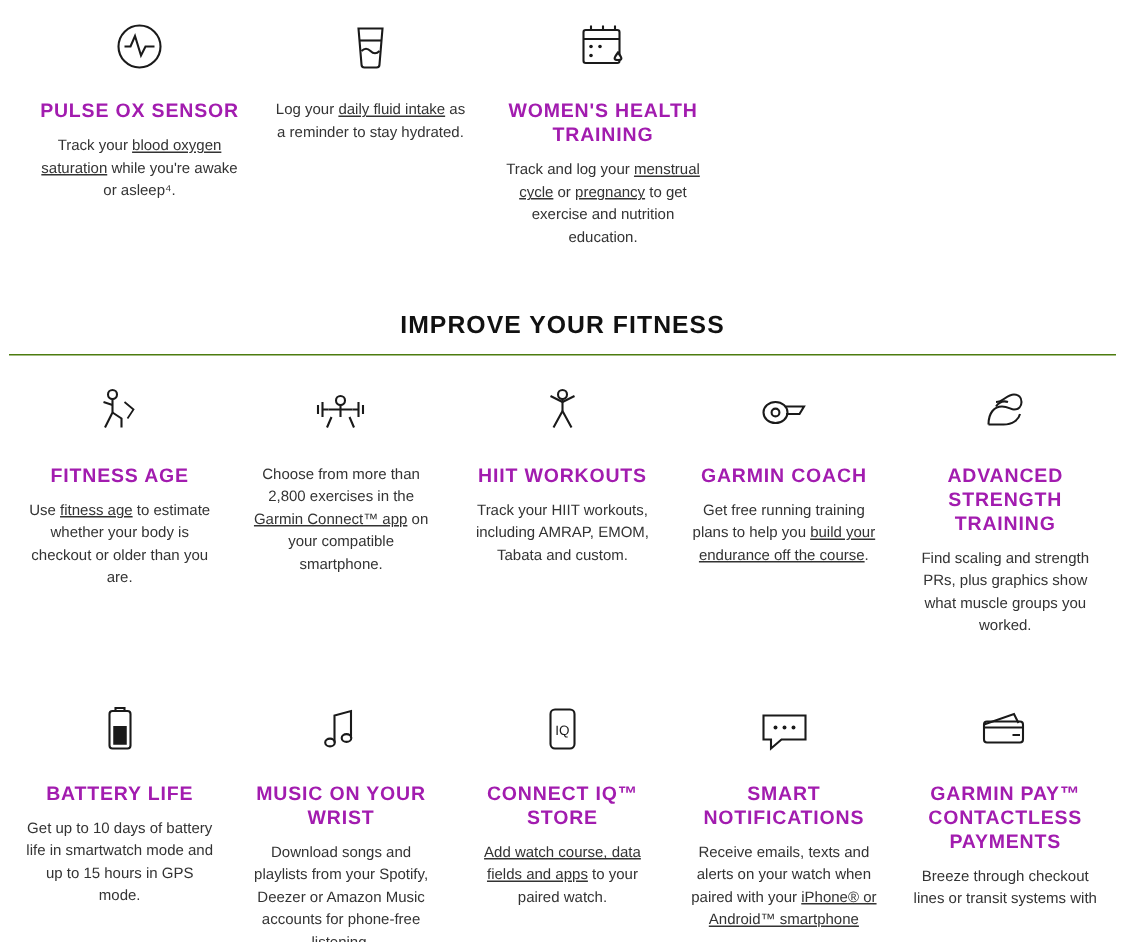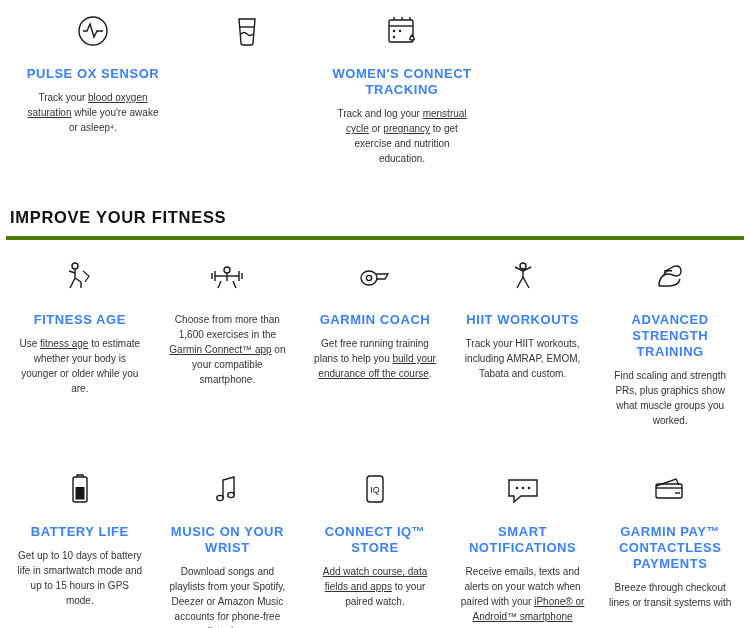--- a/index.html
+++ b/index.html
@@ -25,22 +25,23 @@
   .section {
     padding: 0 6px;
     box-sizing: border-box;
   }
   .section-title {
     font-size: 16.5px;
     font-weight: bold;
     letter-spacing: 0.7px;
     color: #111111;
     padding: 0 4px 9px 4px;
-    border-bottom: 4px solid #4d7c0f;
+    border-bottom: 1px solid #4d7c0f;
     margin: 0 0 6px 0;
+    text-align: center;
   }
 
   
   .grid {
     display: flex;
     flex-wrap: nowrap;
     align-items: flex-start;
     justify-content: flex-start;
   }
   .feature {
@@ -56,21 +57,21 @@
     display: flex;
     align-items: flex-start;
     justify-content: center;
     margin-bottom: 10px;
   }
   .feature-title {
     font-size: 13px;
     font-weight: bold;
     letter-spacing: 0.55px;
     line-height: 16px;
-    color: #3b82f6;
+    color: #a21caf;
     margin: 0 0 8px 0;
   }
   .feature-desc {
     font-size: 10px;
     line-height: 15px;
     color: #333333;
     margin: 0;
   }
   .feature-desc a,
   .lnk {
@@ -113,35 +114,36 @@
       </div>
 
       <div class="feature">
         <div class="icon-wrap">
           <svg width="42" height="42" viewBox="0 0 42 42" fill="none" stroke="#1a1a1a" stroke-width="1.4">
             <path d="M13 9 h16 l-2 24 a2 2 0 0 1 -2 2 h-8 a2 2 0 0 1 -2 -2 z"></path>
             <path d="M13.6 17 h14.8"></path>
             <path d="M15 24 q3 -3 6 0 t6 0"></path>
           </svg>
         </div>
+        <div class="feature-desc"><span>Log your </span><a class="lnk" href="#">daily fluid intake</a><span> as a reminder to stay hydrated.</span></div>
       </div>
 
       <div class="feature">
         <div class="icon-wrap">
           <svg width="42" height="42" viewBox="0 0 42 42" fill="none" stroke="#1a1a1a" stroke-width="1.4">
             <rect x="8" y="10" width="24" height="22" rx="1.5"></rect>
             <path d="M8 16 h24"></path>
             <path d="M13 10 v-3 M21 10 v-3 M29 10 v-3"></path>
             <circle cx="13" cy="21" r="1.2" fill="#1a1a1a" stroke="none"></circle>
             <circle cx="19" cy="21" r="1.2" fill="#1a1a1a" stroke="none"></circle>
             <circle cx="13" cy="27" r="1.2" fill="#1a1a1a" stroke="none"></circle>
             <path d="M31 25 c3 4 3 5 0 5 c-3 0 -3 -1 0 -5z" fill="#ffffff"></path>
           </svg>
         </div>
-        <div class="feature-title">WOMEN'S CONNECT TRACKING</div>
+        <div class="feature-title">WOMEN'S HEALTH TRAINING</div>
         <div class="feature-desc"><span>Track and log your </span><a class="lnk" href="#">menstrual cycle</a><span> or </span><a class="lnk" href="#">pregnancy</a><span> to get exercise and nutrition education.</span></div>
       </div>
 
     </div>
   </div>
 
   <div class="spacer-lg"></div>
 
   <div class="section">
     <div class="section-title">IMPROVE YOUR FITNESS</div>
@@ -151,64 +153,64 @@
         <div class="icon-wrap">
           <svg width="42" height="42" viewBox="0 0 42 42" fill="none" stroke="#1a1a1a" stroke-width="1.4">
             <circle cx="16" cy="10" r="3"></circle>
             <path d="M16 13 v9 l-5 10"></path>
             <path d="M16 22 l6 4 v6"></path>
             <path d="M16 17 l-6 -2"></path>
             <path d="M24 15 l6 5 l-4 6" stroke-width="1.2"></path>
           </svg>
         </div>
         <div class="feature-title">FITNESS AGE</div>
-        <div class="feature-desc"><span>Use </span><a class="lnk" href="#">fitness age</a><span> to estimate whether your body is younger or older while you are.</span></div>
+        <div class="feature-desc"><span>Use </span><a class="lnk" href="#">fitness age</a><span> to estimate whether your body is checkout or older than you are.</span></div>
       </div>
 
       <div class="feature">
         <div class="icon-wrap">
           <svg width="46" height="42" viewBox="0 0 46 42" fill="none" stroke="#1a1a1a" stroke-width="1.4">
             <circle cx="23" cy="14" r="3"></circle>
             <path d="M23 17 v8"></path>
             <path d="M15 20 h16"></path>
             <path d="M17 25 l-3 7 M29 25 l3 7"></path>
             <path d="M8 17 v6 M11 15 v10 M38 17 v6 M35 15 v10"></path>
             <path d="M11 20 h4 M31 20 h4"></path>
           </svg>
         </div>
-        <div class="feature-desc"><span>Choose from more than 1,600 exercises in the </span><a class="lnk" href="#">Garmin Connect™ app</a><span> on your compatible smartphone.</span></div>
-      </div>
-
-      <div class="feature">
-        <div class="icon-wrap">
-          <svg width="46" height="42" viewBox="0 0 46 42" fill="none" stroke="#1a1a1a" stroke-width="1.4">
-            <path d="M9 22 a8 7 0 1 0 16 0 a8 7 0 1 0 -16 0z"></path>
-            <circle cx="17" cy="22" r="2.6"></circle>
-            <path d="M24 18 h12 l-3 5 h-9"></path>
-          </svg>
-        </div>
-        <div class="feature-title">GARMIN COACH</div>
-        <div class="feature-desc"><span>Get free running training plans to help you </span><a class="lnk" href="#">build your endurance off the course</a><span>.</span></div>
+        <div class="feature-desc"><span>Choose from more than 2,800 exercises in the </span><a class="lnk" href="#">Garmin Connect™ app</a><span> on your compatible smartphone.</span></div>
       </div>
 
       <div class="feature">
         <div class="icon-wrap">
           <svg width="42" height="42" viewBox="0 0 42 42" fill="none" stroke="#1a1a1a" stroke-width="1.4">
             <circle cx="21" cy="10" r="3"></circle>
             <path d="M21 13 v8"></path>
             <path d="M21 15 l-8 -4 M21 15 l8 -4"></path>
             <path d="M21 21 l-6 11 M21 21 l6 11"></path>
           </svg>
         </div>
         <div class="feature-title">HIIT WORKOUTS</div>
         <div class="feature-desc"><span>Track your HIIT workouts, including AMRAP, EMOM, Tabata and custom.</span></div>
       </div>
 
       <div class="feature">
         <div class="icon-wrap">
+          <svg width="46" height="42" viewBox="0 0 46 42" fill="none" stroke="#1a1a1a" stroke-width="1.4">
+            <path d="M9 22 a8 7 0 1 0 16 0 a8 7 0 1 0 -16 0z"></path>
+            <circle cx="17" cy="22" r="2.6"></circle>
+            <path d="M24 18 h12 l-3 5 h-9"></path>
+          </svg>
+        </div>
+        <div class="feature-title">GARMIN COACH</div>
+        <div class="feature-desc"><span>Get free running training plans to help you </span><a class="lnk" href="#">build your endurance off the course</a><span>.</span></div>
+      </div>
+
+      <div class="feature">
+        <div class="icon-wrap">
           <svg width="42" height="42" viewBox="0 0 42 42" fill="none" stroke="#1a1a1a" stroke-width="1.4">
             <path d="M10 30 c0 -8 4 -12 9 -12 c4 0 6 2 8 2 c3 0 5 -2 5 -5 c0 -3 -2 -5 -5 -5 c-5 0 -7 5 -12 5"></path>
             <path d="M10 30 h10 c6 0 10 -3 11 -7"></path>
             <path d="M15 18 c2 -3 5 -4 8 -3"></path>
           </svg>
         </div>
         <div class="feature-title">ADVANCED STRENGTH TRAINING</div>
         <div class="feature-desc"><span>Find scaling and strength PRs, plus graphics show what muscle groups you worked.</span></div>
       </div>
 

